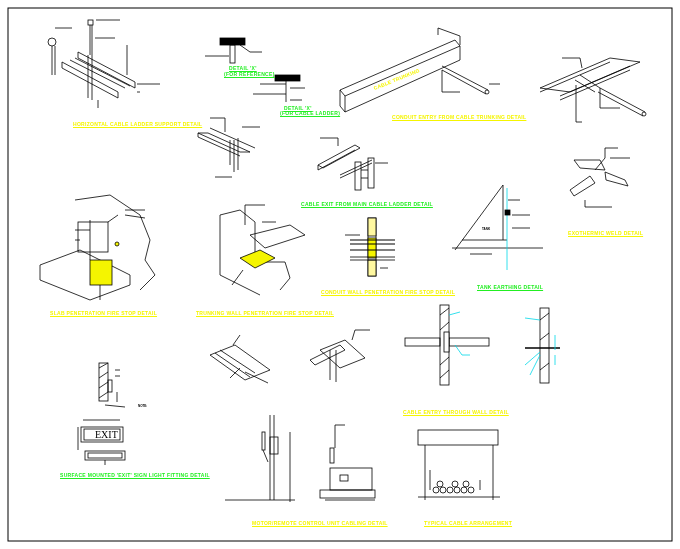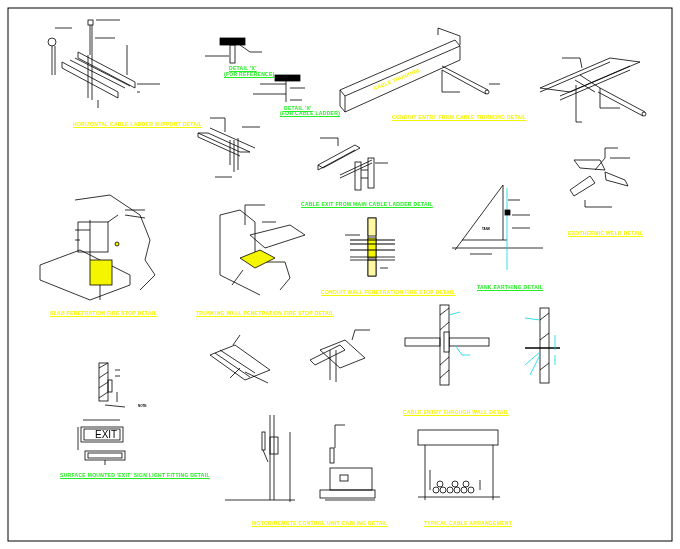--- a/index.html
+++ b/index.html
@@ -2,21 +2,21 @@
 <html><head>
 <meta charset="utf-8">
 <style>
   html, body { margin:0; padding:0; background:#ffffff; }
   body { width:680px; height:549px; position:relative; overflow:hidden; font-family:"Liberation Sans", sans-serif; }
   #sheet { position:absolute; left:0; top:0; width:680px; height:549px; }
   .ttl { position:absolute; font-size:5px; font-weight:bold; text-decoration:underline; white-space:nowrap; letter-spacing:0.3px; font-family:"Liberation Sans", sans-serif; }
   .yel { color:#f5f500; }
   .grn { color:#22ee22; }
   .lbl { position:absolute; font-size:3px; font-weight:bold; color:#000; white-space:nowrap; font-family:"Liberation Sans", sans-serif; }
-  .exit { position:absolute; font-size:10px; color:#000; font-family:Liberation Sans, sans-serif; }
+  .exit { position:absolute; font-size:10px; color:#000; font-family:Liberation Serif, serif; }
 </style>
 </head>
 <body>
 
 <svg id="sheet" viewBox="0 0 680 549" xmlns="http://www.w3.org/2000/svg">
 
   <rect x="8" y="8" width="664" height="533" fill="none" stroke="#000" stroke-width="1"></rect>
 
   <g stroke="#000" fill="none" stroke-width="0.8">
     <circle cx="52" cy="42" r="4"></circle>

